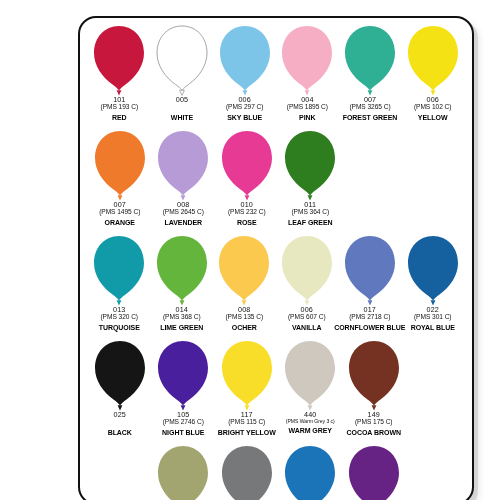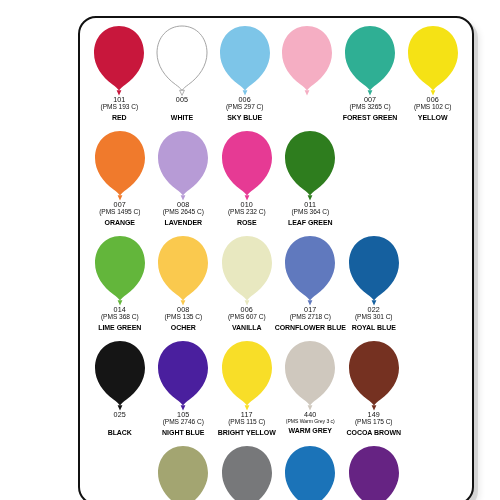--- a/index.html
+++ b/index.html
@@ -134,20 +134,25 @@
               <div class="name">SKY BLUE</div>
             </div>
           </div>
           <div class="cell">
             <div class="balloon-wrap">
               <svg class="balloon" width="56" height="72" viewBox="0 0 56 72">
                 <path d="M28 2 C42.5 2 53 13.5 53 29 C53 41.5 45 53 34.5 60.5 C31.5 62.7 29.6 64.2 28 66.5 C26.4 64.2 24.5 62.7 21.5 60.5 C11 53 3 41.5 3 29 C3 13.5 13.5 2 28 2 Z" fill="#F5AEC3"></path>
                 <path d="M25.6 66.3 L28 71.4 L30.4 66.3 Z" fill="#F5AEC3"></path>
               </svg>
             </div>
+            <div class="labels">
+              <div class="code">004</div>
+              <div class="pms">(PMS 1895 C)</div>
+              <div class="name">PINK</div>
+            </div>
           </div>
           <div class="cell">
             <div class="balloon-wrap">
               <svg class="balloon" width="56" height="72" viewBox="0 0 56 72">
                 <path d="M28 2 C42.5 2 53 13.5 53 29 C53 41.5 45 53 34.5 60.5 C31.5 62.7 29.6 64.2 28 66.5 C26.4 64.2 24.5 62.7 21.5 60.5 C11 53 3 41.5 3 29 C3 13.5 13.5 2 28 2 Z" fill="#2FAF94"></path>
                 <path d="M25.6 66.3 L28 71.4 L30.4 66.3 Z" fill="#2FAF94"></path>
               </svg>
             </div>
             <div class="labels">
               <div class="code">007</div>
@@ -217,20 +222,33 @@
               </svg>
             </div>
             <div class="labels">
               <div class="code">011</div>
               <div class="pms">(PMS 364 C)</div>
               <div class="name">LEAF GREEN</div>
             </div>
           </div>
         </div>
         <div class="row">
+          <div class="cell">
+            <div class="balloon-wrap">
+              <svg class="balloon" width="56" height="72" viewBox="0 0 56 72">
+                <path d="M28 2 C42.5 2 53 13.5 53 29 C53 41.5 45 53 34.5 60.5 C31.5 62.7 29.6 64.2 28 66.5 C26.4 64.2 24.5 62.7 21.5 60.5 C11 53 3 41.5 3 29 C3 13.5 13.5 2 28 2 Z" fill="#119BA8"></path>
+                <path d="M25.6 66.3 L28 71.4 L30.4 66.3 Z" fill="#119BA8"></path>
+              </svg>
+            </div>
+            <div class="labels">
+              <div class="code">013</div>
+              <div class="pms">(PMS 320 C)</div>
+              <div class="name">TURQUOISE</div>
+            </div>
+          </div>
           <div class="cell">
             <div class="balloon-wrap">
               <svg class="balloon" width="56" height="72" viewBox="0 0 56 72">
                 <path d="M28 2 C42.5 2 53 13.5 53 29 C53 41.5 45 53 34.5 60.5 C31.5 62.7 29.6 64.2 28 66.5 C26.4 64.2 24.5 62.7 21.5 60.5 C11 53 3 41.5 3 29 C3 13.5 13.5 2 28 2 Z" fill="#63B63B"></path>
                 <path d="M25.6 66.3 L28 71.4 L30.4 66.3 Z" fill="#63B63B"></path>
               </svg>
             </div>
             <div class="labels">
               <div class="code">014</div>
               <div class="pms">(PMS 368 C)</div>

